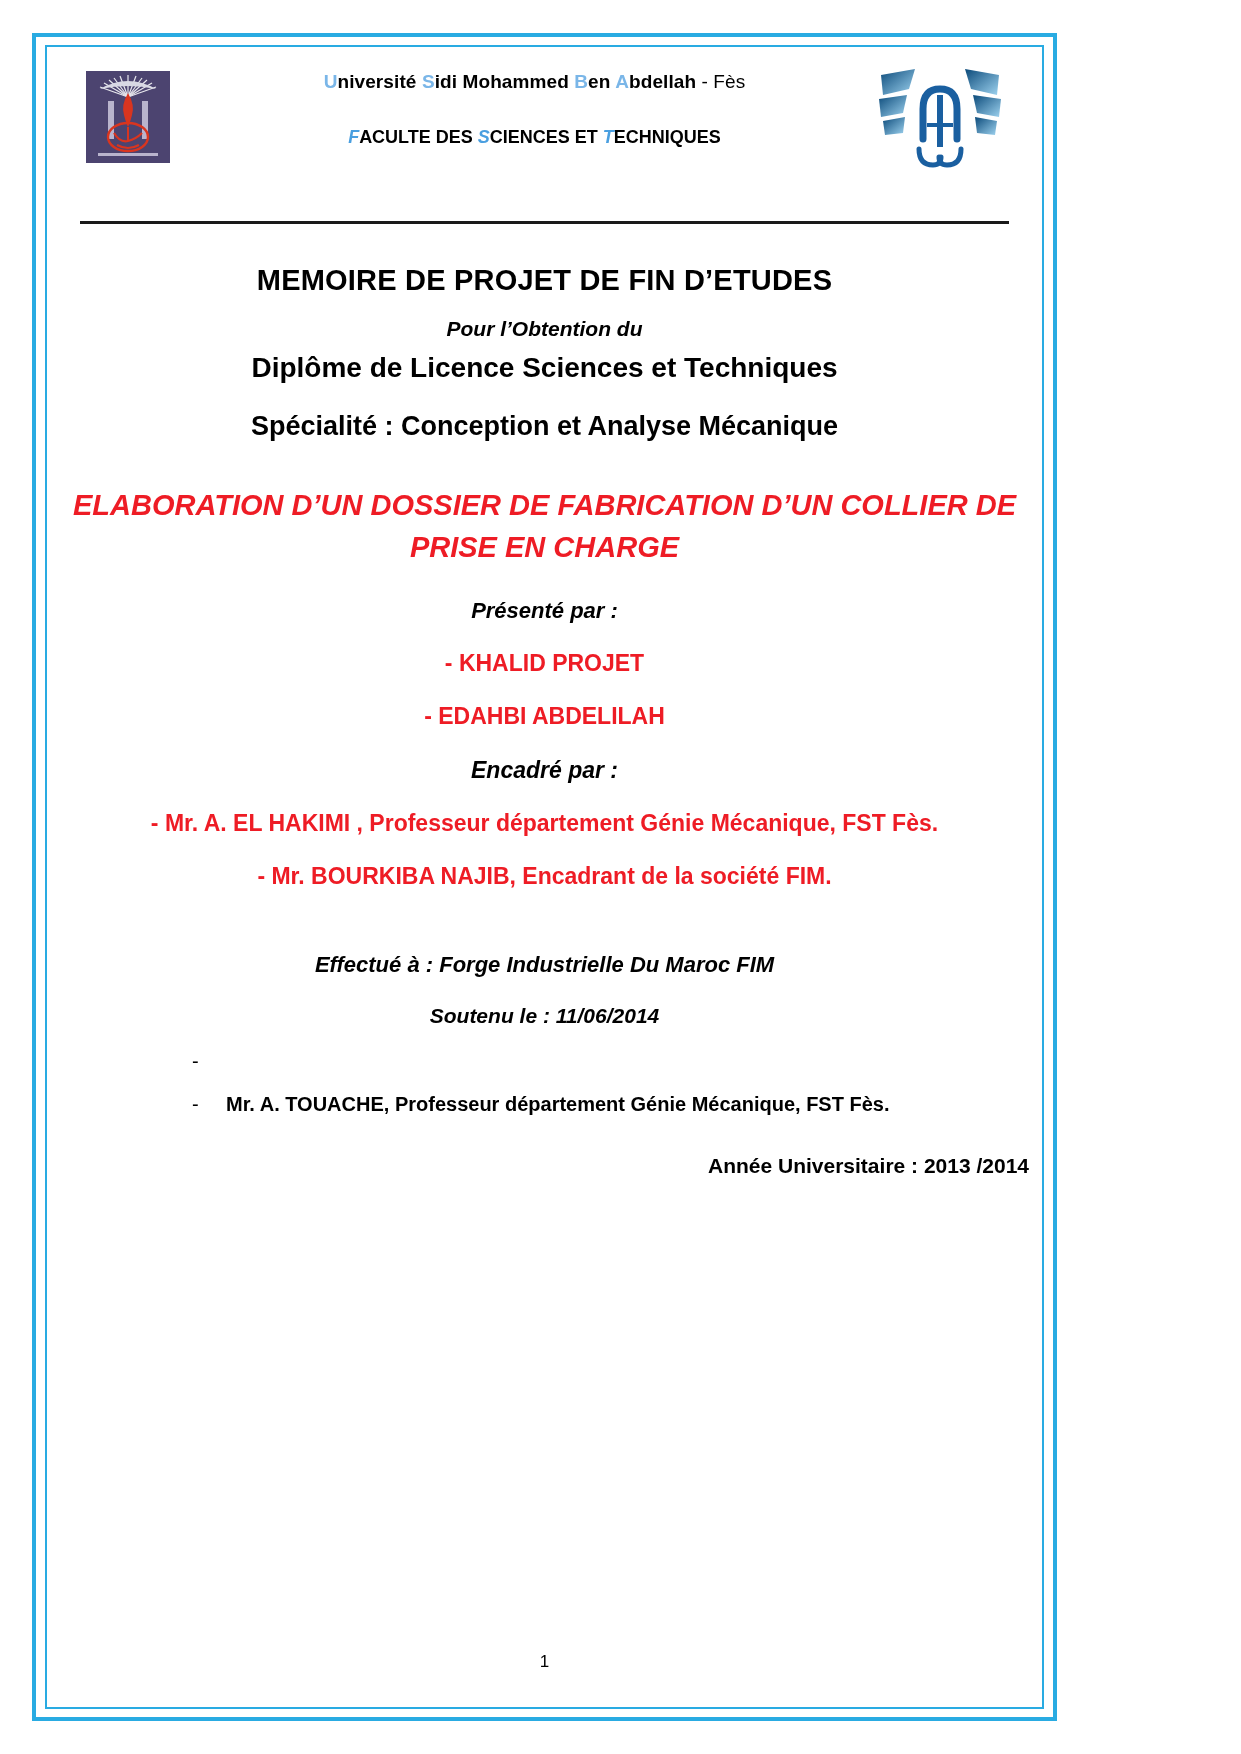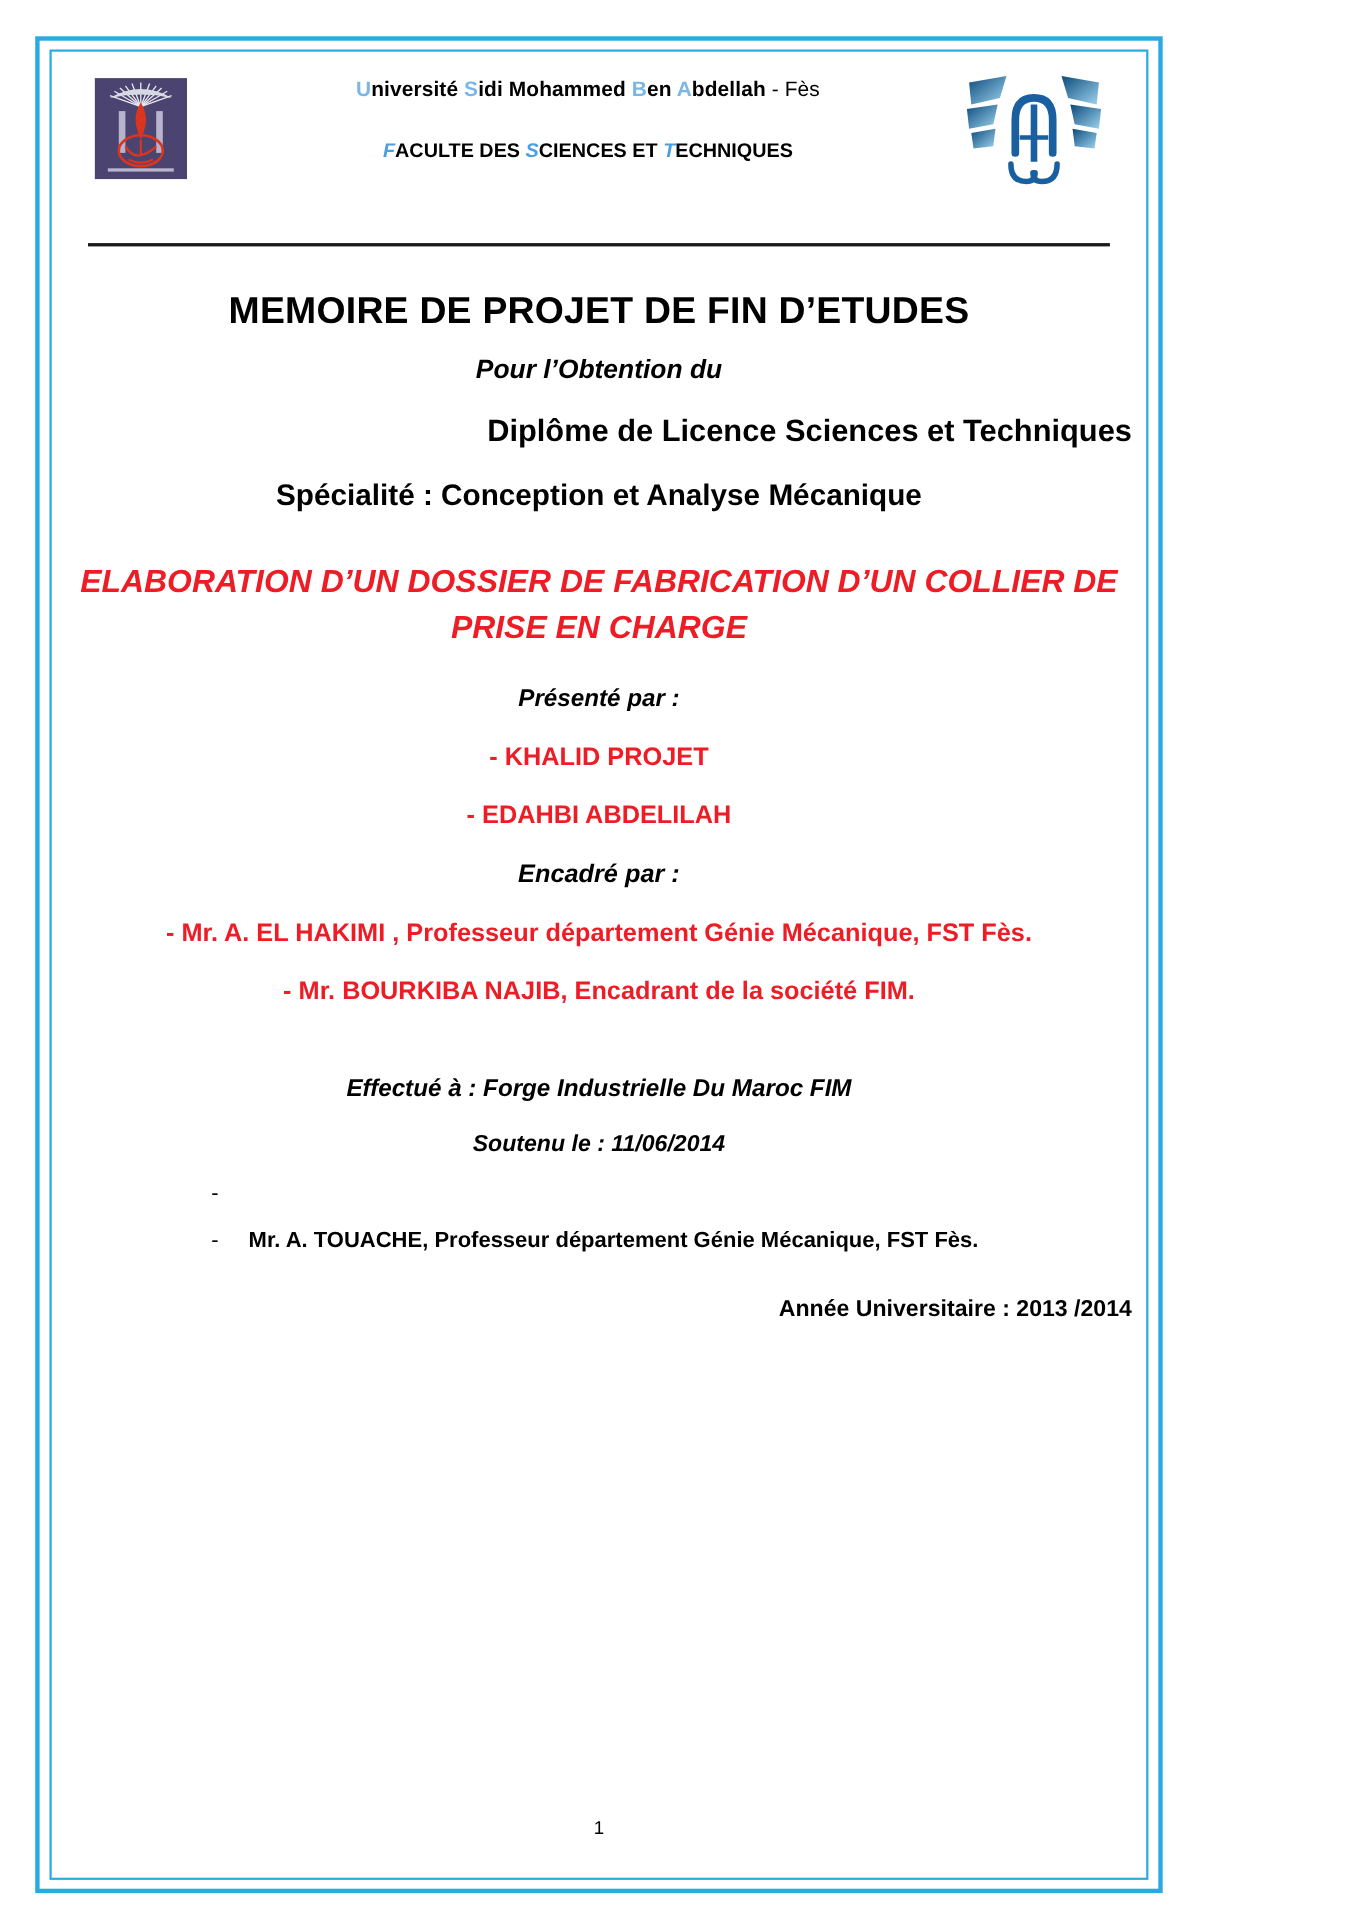--- a/index.html
+++ b/index.html
@@ -97,39 +97,38 @@
     margin: 14px 20px 0 20px;
     border-top: 3px solid #1a1a1a;
   }
 
   
   .body-block {
     margin-top: 40px;
     text-align: center;
   }
   .t-memoire {
-    font-size: 34px;
+    font-size: 29px;
     font-weight: bold;
     color: #000000;
     letter-spacing: 0.2px;
     margin-top: 26px;
   }
   .t-pour {
-    font-size: 24px;
+    font-size: 21px;
     font-weight: bold;
     font-style: italic;
     color: #000000;
     margin-top: 20px;
   }
   .t-diplome {
     font-size: 28px;
     font-weight: bold;
     color: #000000;
-    margin-top: 25px;
-    text-align: right;
+    margin-top: 11px;
   }
   .t-specialite {
     font-size: 27px;
     font-weight: bold;
     color: #000000;
     margin-top: 27px;
   }
   .t-titre {
     font-size: 29px;
     font-weight: bold;

